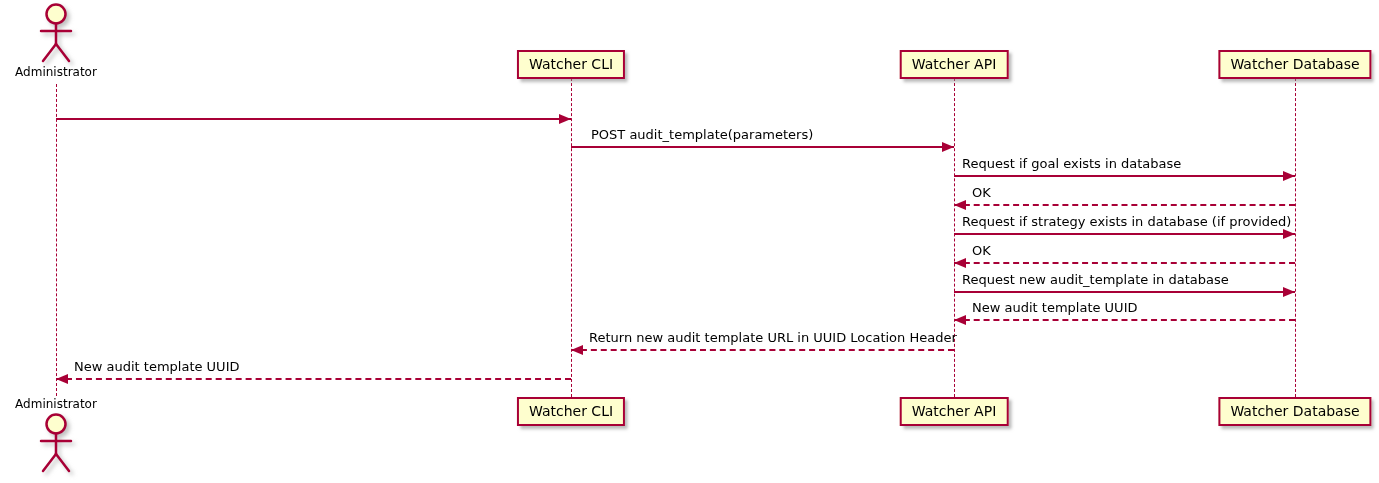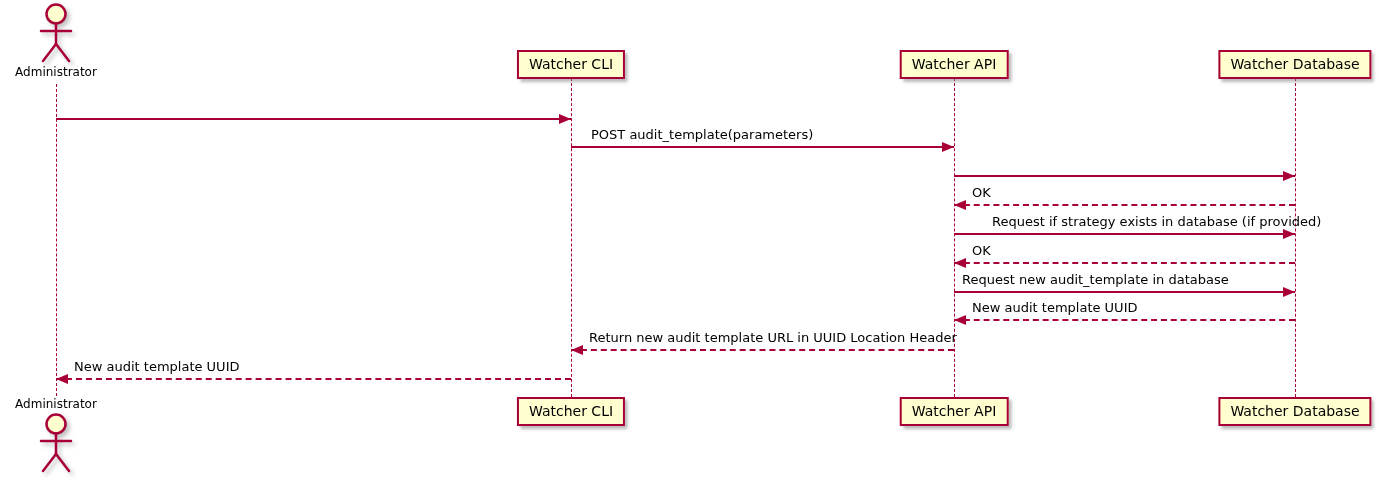--- a/index.html
+++ b/index.html
@@ -98,26 +98,27 @@
       </svg></div>
     <div class="actor-label" style="left: 56px; top: 65px;">Administrator</div>
     <div class="actor-label" style="left: 56px; top: 397px;">Administrator</div>
     <div class="msg-line solid" style="left: 56px; top: 118px; width: 515px;"></div>
     <div class="arrowhead right" style="left: 559px; top: 114px;"></div>
     <div class="msg-line solid" style="left: 571px; top: 146px; width: 383px;"></div>
     <div class="arrowhead right" style="left: 942px; top: 142px;"></div>
     <div class="msg-label" style="left: 591px; top: 127px;">POST audit_template(parameters)</div>
     <div class="msg-line solid" style="left: 954px; top: 175px; width: 341px;"></div>
     <div class="arrowhead right" style="left: 1283px; top: 171px;"></div>
+    <div class="msg-label" style="left: 962px; top: 156px;">Request if goal exists in database</div>
     <div class="msg-line dashed" style="left: 954px; top: 204px; width: 341px;"></div>
     <div class="arrowhead left" style="left: 954px; top: 200px;"></div>
     <div class="msg-label" style="left: 972px; top: 185px;">OK</div>
     <div class="msg-line solid" style="left: 954px; top: 233px; width: 341px;"></div>
     <div class="arrowhead right" style="left: 1283px; top: 229px;"></div>
-    <div class="msg-label" style="left: 962px; top: 214px; margin-left: 30px;">Request if strategy exists in database (if provided)</div>
+    <div class="msg-label" style="left: 962px; top: 214px;">Request if strategy exists in database (if provided)</div>
     <div class="msg-line dashed" style="left: 954px; top: 262px; width: 341px;"></div>
     <div class="arrowhead left" style="left: 954px; top: 258px;"></div>
     <div class="msg-label" style="left: 972px; top: 243px;">OK</div>
     <div class="msg-line solid" style="left: 954px; top: 291px; width: 341px;"></div>
     <div class="arrowhead right" style="left: 1283px; top: 287px;"></div>
     <div class="msg-label" style="left: 962px; top: 272px;">Request new audit_template in database</div>
     <div class="msg-line dashed" style="left: 954px; top: 319px; width: 341px;"></div>
     <div class="arrowhead left" style="left: 954px; top: 315px;"></div>
     <div class="msg-label" style="left: 972px; top: 300px;">New audit template UUID</div>
     <div class="msg-line dashed" style="left: 571px; top: 349px; width: 383px;"></div>

